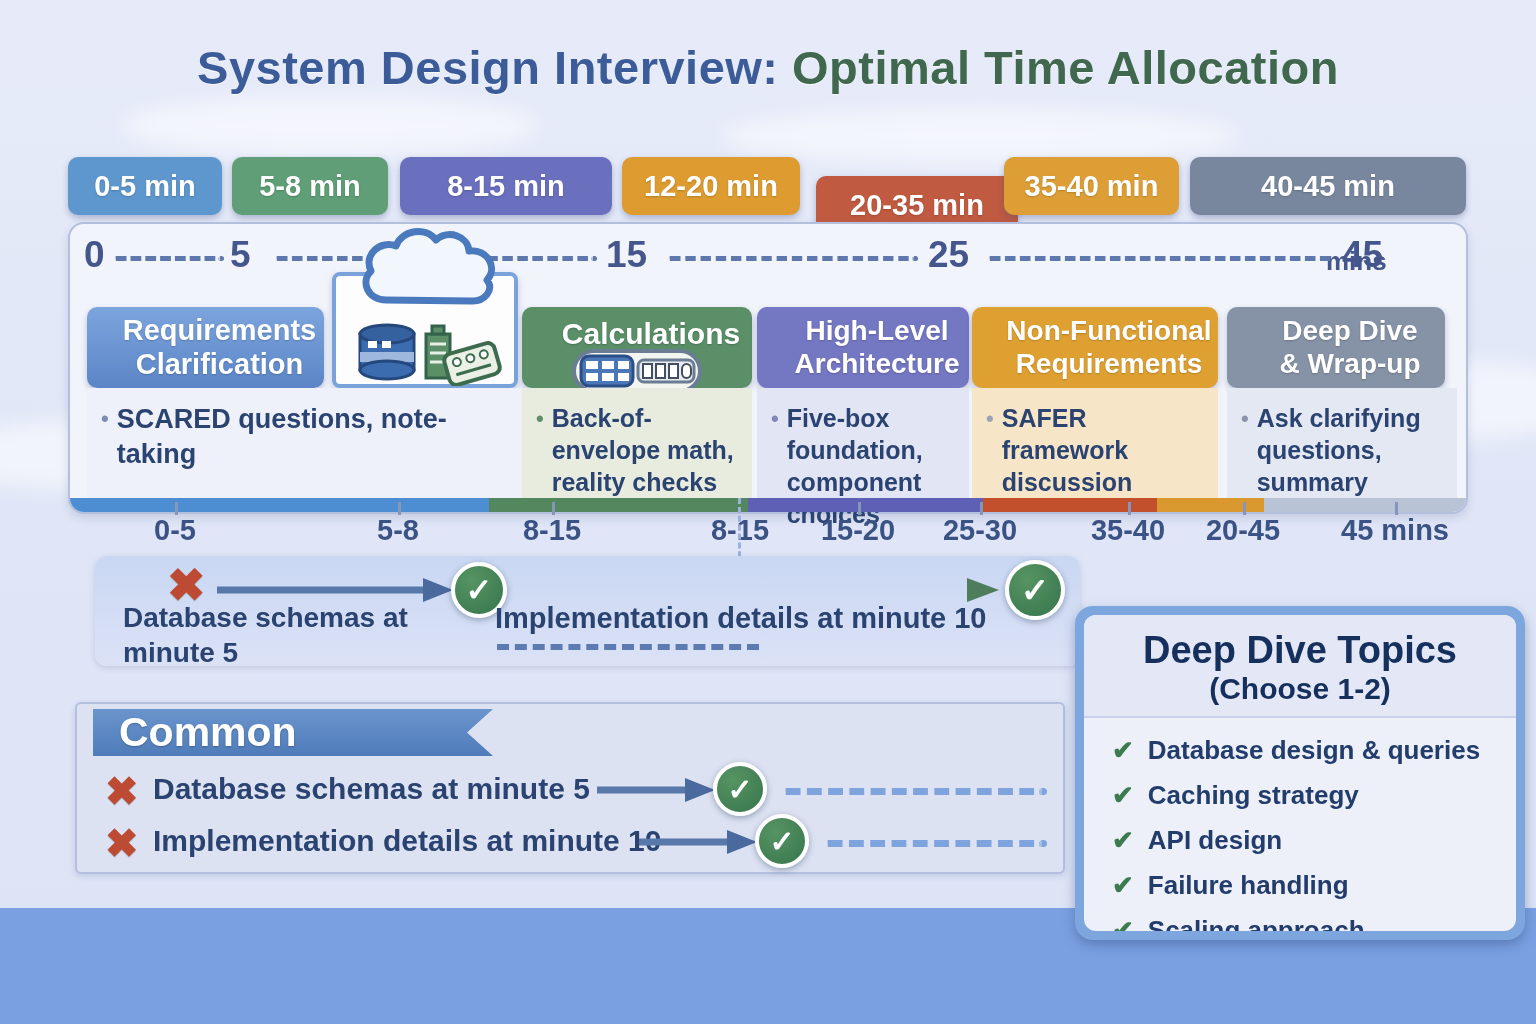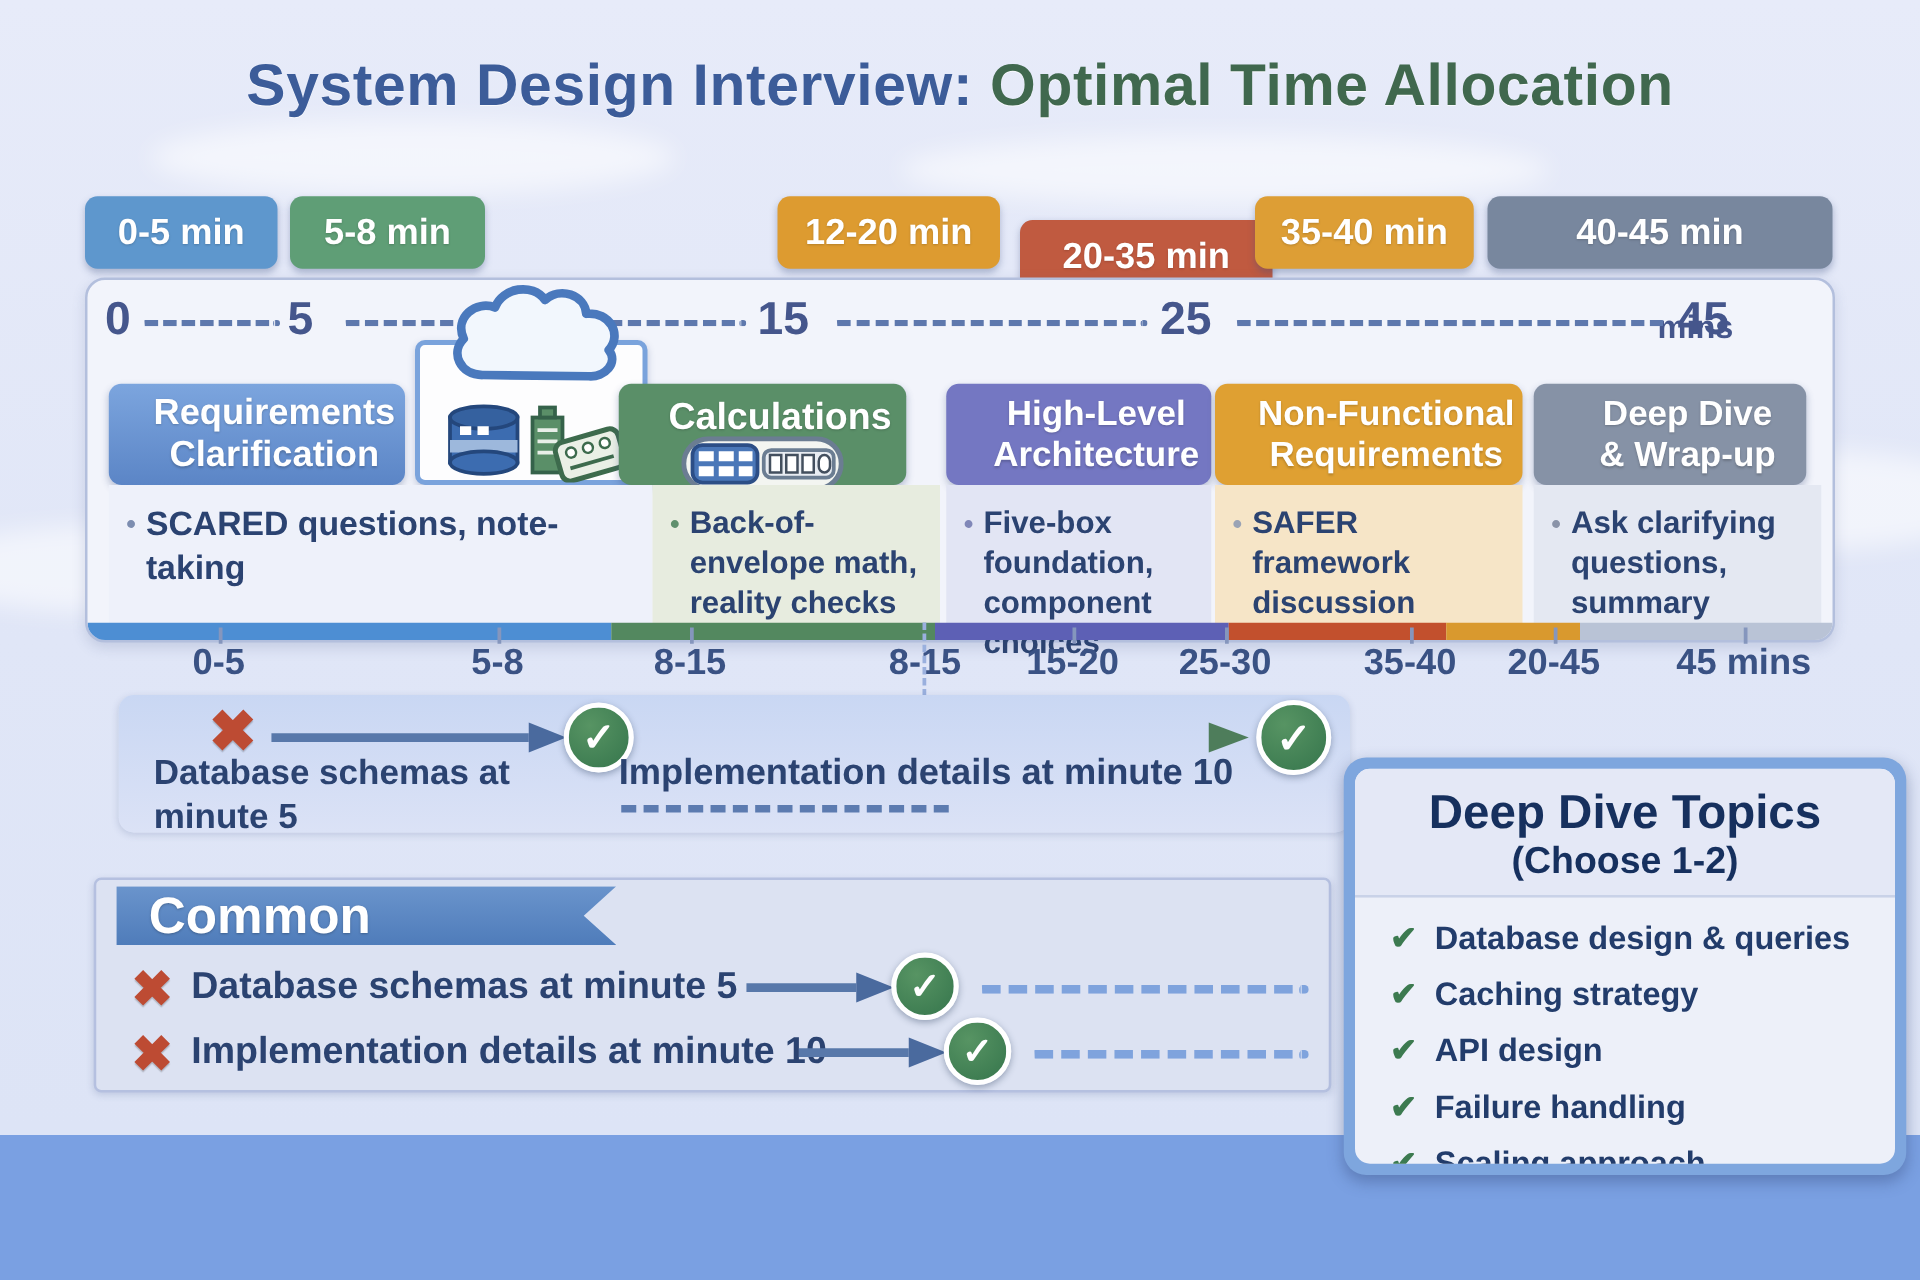--- a/index.html
+++ b/index.html
@@ -28,21 +28,21 @@
   #main-panel { left:68px; top:222px; width:1400px; height:292px; background:#f2f4fb;
                 border:2px solid #b3bfdd; border-radius:16px; box-shadow:0 4px 10px rgba(70,90,140,.18); }
   .rnum { position:absolute; top:10px; font-size:37px; font-weight:bold; color:#45568c; background:#f2f4fb; padding:0 6px; }
   .runit { position:absolute; top:22px; font-size:26px; font-weight:bold; color:#45568c; }
   .rdash { position:absolute; top:32px; height:0; border-top:5px dashed #5e78ad; border-radius:3px; }
 
   .phase { position:absolute; top:83px; height:81px; border-radius:10px; color:#fff; font-weight:bold;
            display:flex; align-items:center; justify-content:center; text-align:center; white-space:pre-line;
            line-height:1.15; box-shadow:0 3px 6px rgba(60,80,130,.3); text-shadow:0 1px 2px rgba(0,0,0,.2);padding-left:28px; }
   .p0{left:17px;width:237px;font-size:29px;background:linear-gradient(180deg,#7ca5de,#5b85c6);}
-  .p1{left:425px;width:230px;font-size:30px;background:#5a8f68; align-items:flex-start; padding-top:10px;}
+  .p1{left:452px;width:230px;font-size:30px;background:#5a8f68; align-items:flex-start; padding-top:10px;}
   .p2{left:687px;width:212px;font-size:28px;background:#7477c2;}
   .p3{left:902px;width:246px;font-size:28px;background:#dfa032;}
   .p4{left:1157px;width:218px;font-size:28px;background:#8692a6;}
 
   #icon-card { left:262px; top:48px; width:186px; height:116px; background:#fdfdfe; border:4px solid #7aa3dc;
                border-radius:8px; box-shadow:0 3px 6px rgba(60,80,130,.25); }
 
   .desc { position:absolute; top:164px; height:114px; padding:14px 10px 0 14px; font-size:25px; font-weight:600;
           color:#2b4371; line-height:1.28; display:flex; gap:8px; }
   .d0{left:17px;width:435px;background:#eef1fa;font-size:27px;}
@@ -108,20 +108,21 @@
   <div class="abs" id="bottom-strip"></div>
 
   <div class="abs" id="title">
     <span class="t1">System Design Interview:</span>
     <span> </span>
     <span class="t2">Optimal Time Allocation</span>
   </div>
 
   <div class="badge b0">0-5 min</div>
   <div class="badge b1">5-8 min</div>
+  <div class="badge b2">8-15 min</div>
   <div class="badge b3">12-20 min</div>
   <div class="badge b4">20-35 min</div>
   <div class="badge b5">35-40 min</div>
   <div class="badge b6">40-45 min</div>
 
   <div class="abs" id="main-panel">
 
     <span class="rnum" style="left:8px;">0</span>
     <span class="rnum" style="left:154px;">5</span>
     <span class="rnum" style="left:530px;">15</span>

